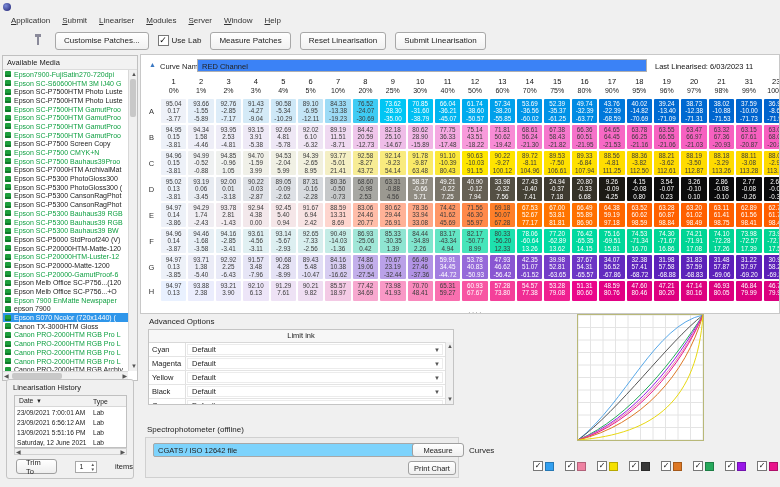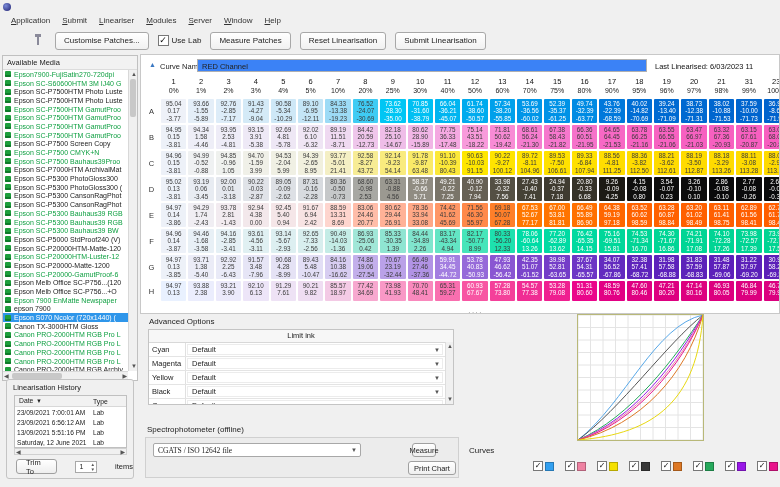--- a/index.html
+++ b/index.html
@@ -67,21 +67,21 @@
   .adv-box{position:absolute;left:148px;top:329px;width:306px;height:76px;background:#fff;border:1px solid #c4c4c4;box-sizing:border-box;overflow:hidden;}
   .adv-head{height:12px;background:#f7f7f7;border-bottom:1px solid #d8d8d8;text-align:center;font-size:7.5px;line-height:12px;color:#222;}
   .adv-row{display:grid;grid-template-columns:37px 1fr;height:13px;border-bottom:1px solid #e4e4e4;}
   .adv-ch{border-right:1px solid #e0e0e0;display:flex;align-items:center;padding-left:3px;font-size:7.5px;}
   .adv-val{display:flex;align-items:center;padding-left:4px;font-size:7.5px;position:relative;border:1px solid #ececec;margin:1px 10px 1px 1px;background:#fff;}
   .adv-val .dd{position:absolute;right:2px;font-size:6px;color:#555;}
   .adv-scroll{position:absolute;right:0;top:12px;bottom:0;width:8px;background:#f0f0f0;border-left:1px solid #ddd;box-sizing:border-box;}
   
   .spec-label{position:absolute;left:147px;top:425px;font-size:8px;color:#222;text-align:right;}
   .spec-box{position:absolute;left:145px;top:437px;width:314px;height:41px;background:#ececec;border:1px solid #d0d0d0;box-sizing:border-box;}
-  .spec-dd{position:absolute;left:7px;top:5px;width:208px;height:14px;background:#ffffff;border:1px solid #a8a8a8;border-radius:2px;font-size:7.5px;line-height:13px;padding-left:4px;box-sizing:border-box;font-family:Liberation Serif, serif;}
+  .spec-dd{position:absolute;left:7px;top:5px;width:300px;height:14px;background:#7dd3fc;border:1px solid #a8a8a8;border-radius:2px;font-size:7.5px;line-height:13px;padding-left:4px;box-sizing:border-box;}
   .spec-dd .dd{position:absolute;right:3px;top:0;font-size:6px;color:#555;line-height:13px;}
   .spec-btn{position:absolute;background:linear-gradient(#fff,#efefef);border:1px solid #a0a0a0;border-radius:3px;height:14px;font-size:7.5px;display:flex;align-items:center;justify-content:center;box-sizing:border-box;}
   
   .chart{position:absolute;left:577px;top:314px;width:127px;height:127px;background:#fff;border:1px solid #b8b878;box-sizing:border-box;}
   
   .curves-label{position:absolute;left:469px;top:446px;font-size:8px;color:#222;}
   .cbrow{position:absolute;left:533px;top:461px;display:flex;gap:11px;}
   .cbpair{display:flex;align-items:center;gap:2px;}
   .cbpair .cb-box{width:8px;height:8px;font-size:8px;line-height:7px;}
   .swatch{width:9px;height:9px;border:1px solid rgba(0,0,0,0.25);box-sizing:border-box;}
@@ -1389,21 +1389,21 @@
       <span class="arr" style="bottom:1px;left:1px;">▼</span>
     </div>
   </div>
 
   <div class="spec-label">Spectrophotometer (offline)</div>
   <div class="spec-box">
     <span class="spec-dd">
       <span>CGATS / ISO 12642 file</span>
       <span class="dd">▼</span>
     </span>
-    <span class="spec-btn" style="left:266px;top:5px;width:24px;">Measure</span>
+    <span class="spec-btn" style="left:266px;top:5px;width:52px;">Measure</span>
     <span class="spec-btn" style="left:262px;top:23px;width:48px;">Print Chart</span>
   </div>
 
   <div class="chart">
     <svg id="chartSvg" width="125" height="125" viewBox="0 0 125 125">
         <line x1="0" y1="0" x2="0" y2="125" stroke="#e4e4e4" stroke-width="1"></line>
         <line x1="0" y1="0" x2="125" y2="0" stroke="#e4e4e4" stroke-width="1"></line>
         <line x1="12.5" y1="0" x2="12.5" y2="125" stroke="#e4e4e4" stroke-width="1"></line>
         <line x1="0" y1="12.5" x2="125" y2="12.5" stroke="#e4e4e4" stroke-width="1"></line>
         <line x1="25" y1="0" x2="25" y2="125" stroke="#e4e4e4" stroke-width="1"></line>

